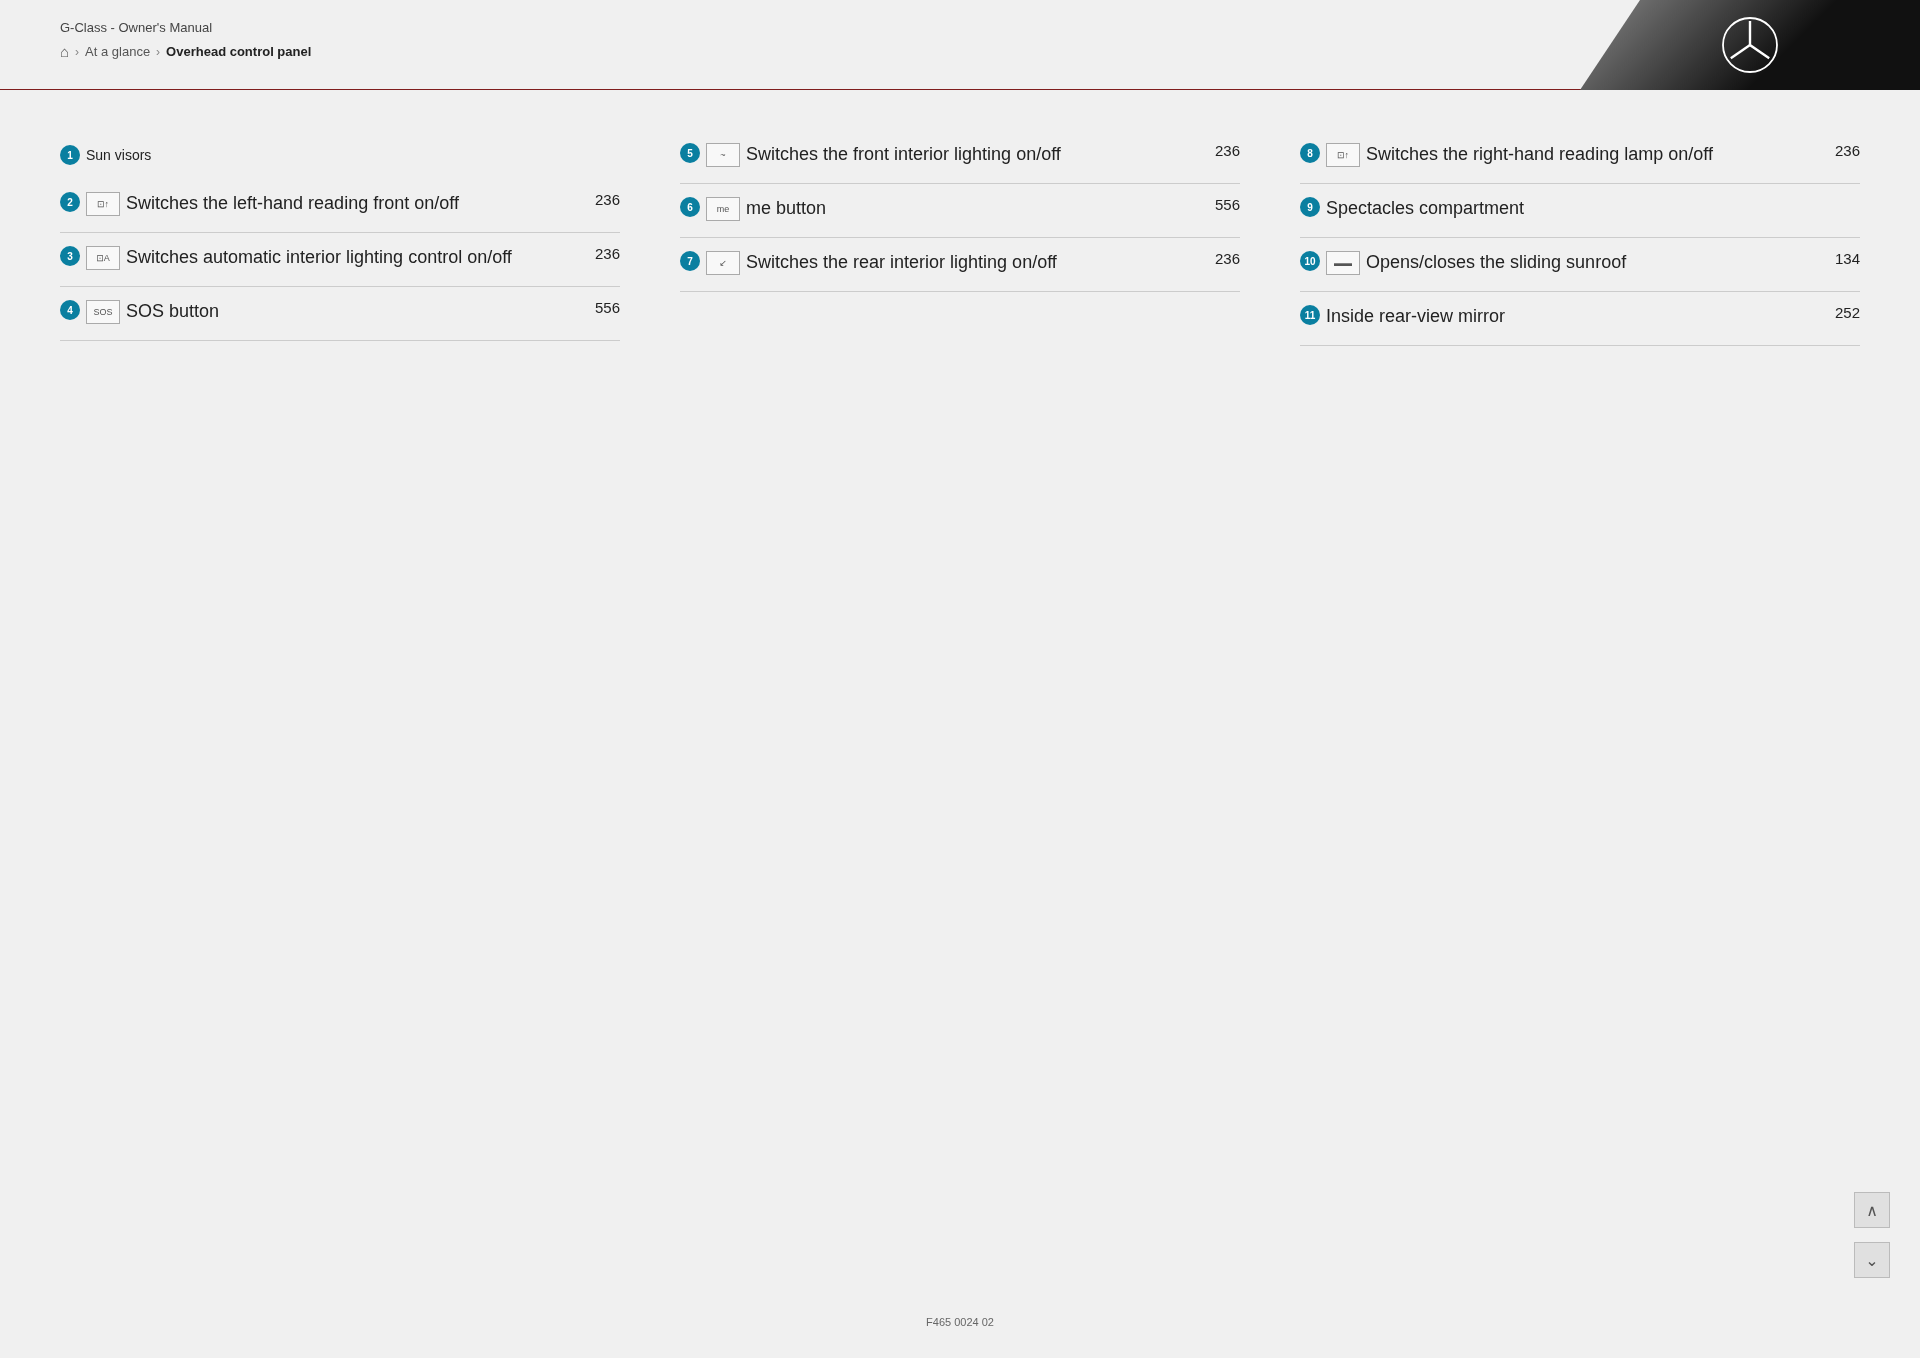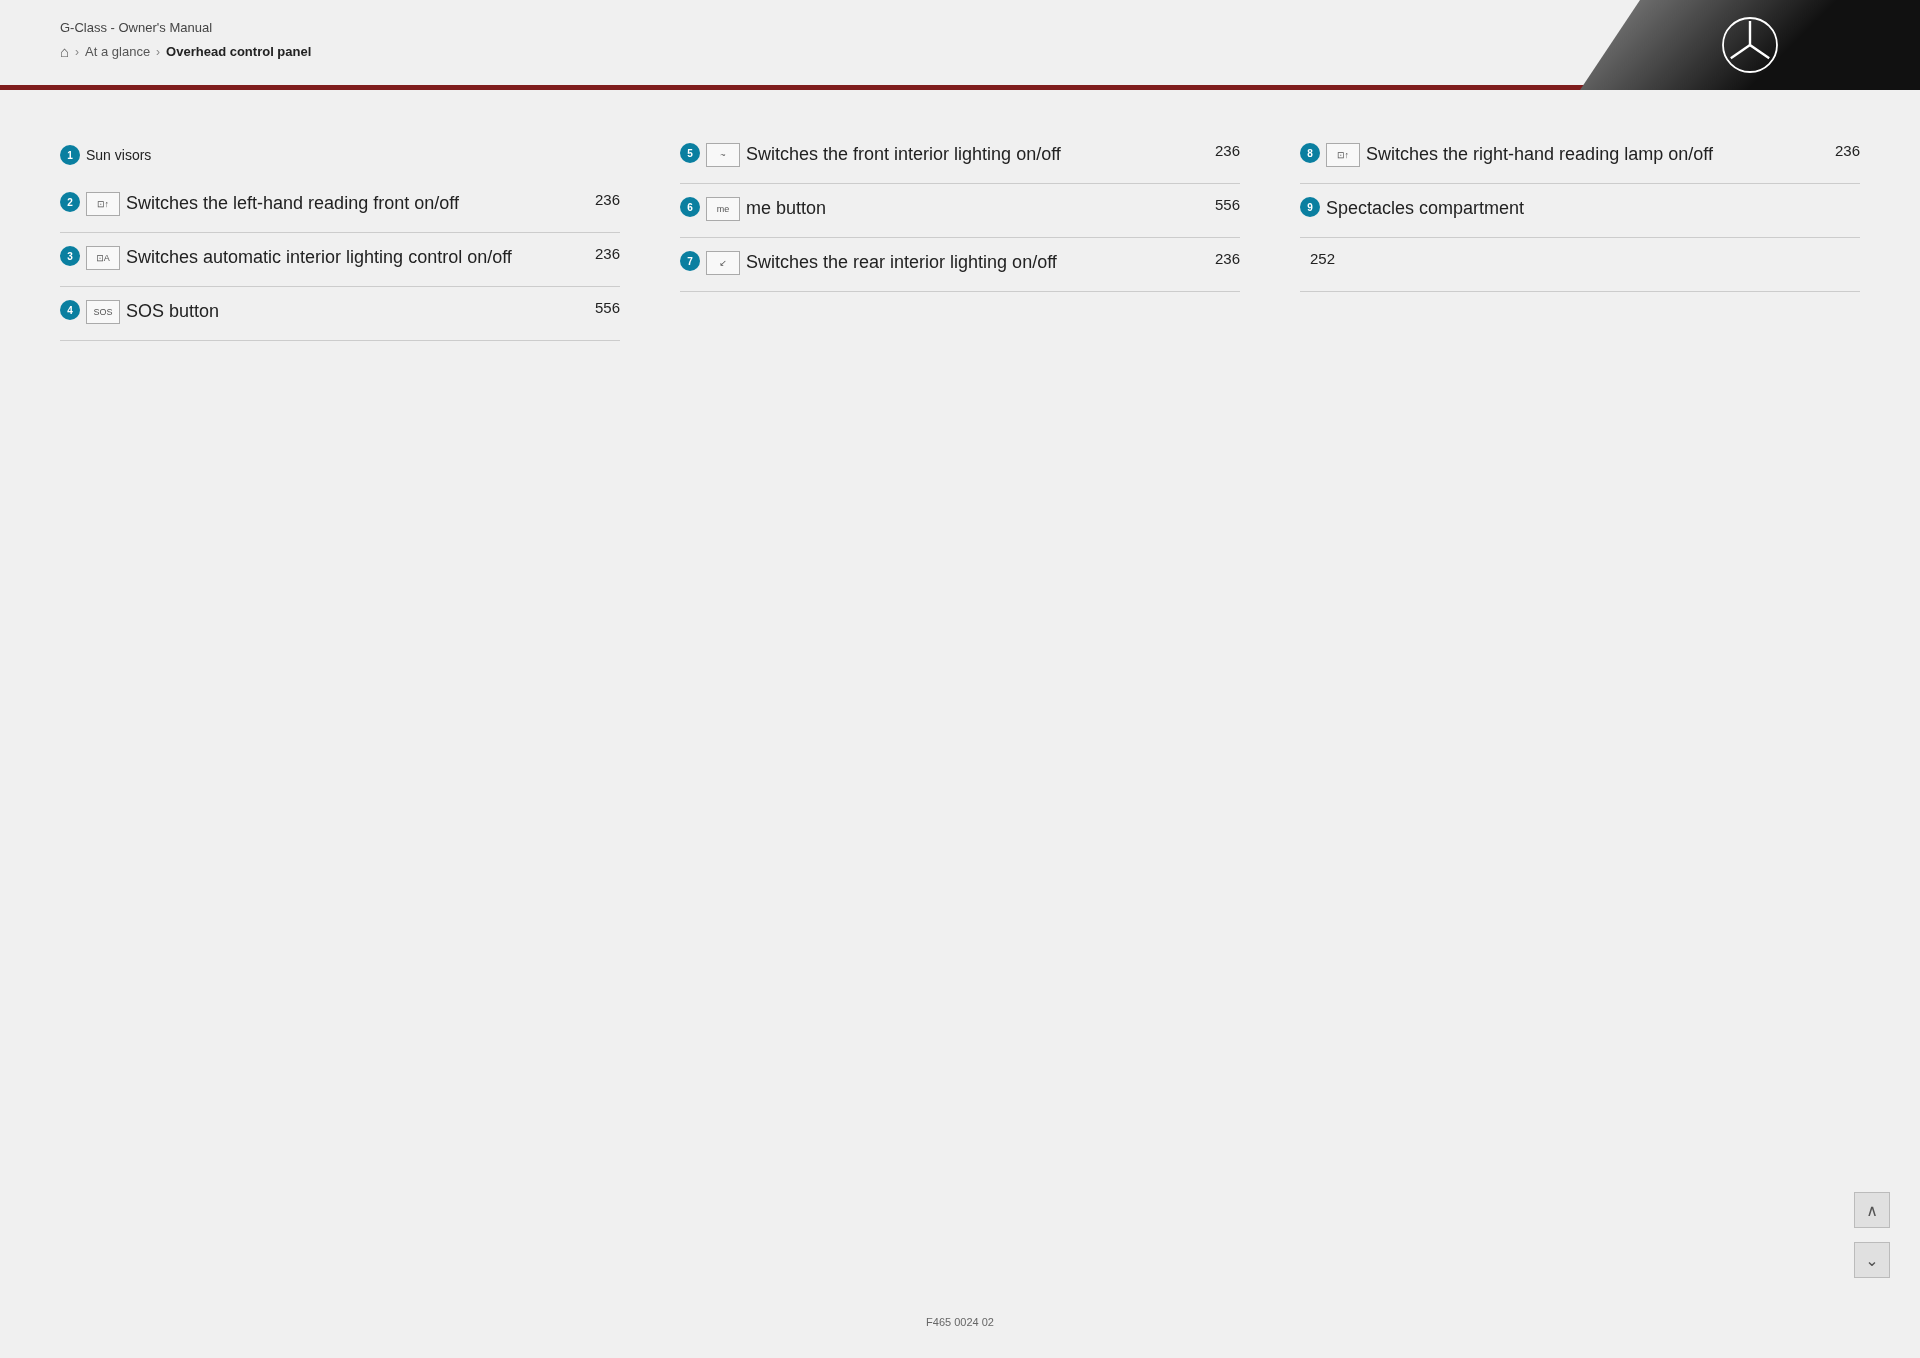--- a/index.html
+++ b/index.html
@@ -10,21 +10,21 @@
       font-family: Arial, sans-serif;
       font-size: 14px;
       color: #222;
       position: relative;
     }
 
     
     .header {
       background: #f0f0f0;
       padding: 10px 60px 16px 60px;
-      border-bottom: 5px solid #7f1d1d;
+      border-bottom: 1px solid #7f1d1d;
       position: relative;
       height: 90px;
     }
     .header-title {
       font-size: 13px;
       color: #444;
       padding-top: 10px;
       margin-bottom: 8px;
     }
     .breadcrumb {
@@ -286,20 +286,32 @@
         </div>
         <span class="item-page">236</span>
       </div>
       <div class="item-row">
         <div class="item-left">
           <div class="item-badge">9</div>
           <span class="item-text">Spectacles compartment</span>
         </div>
       </div>
       <div class="item-row">
+        <div class="item-left">
+          <div class="item-badge">10</div>
+          <div class="item-icon">▬▬</div>
+          <span class="item-text">Opens/closes the sliding sunroof</span>
+        </div>
+        <span class="item-page">134</span>
+      </div>
+      <div class="item-row">
+        <div class="item-left">
+          <div class="item-badge">11</div>
+          <span class="item-text">Inside rear-view mirror</span>
+        </div>
         <span class="item-page">252</span>
       </div>
     </div>
   </div>
 
 <div class="scroll-up">∧</div>
 <div class="scroll-down">⌄</div>
 
 <div class="footer">
   <span>F465 0024 02</span>

